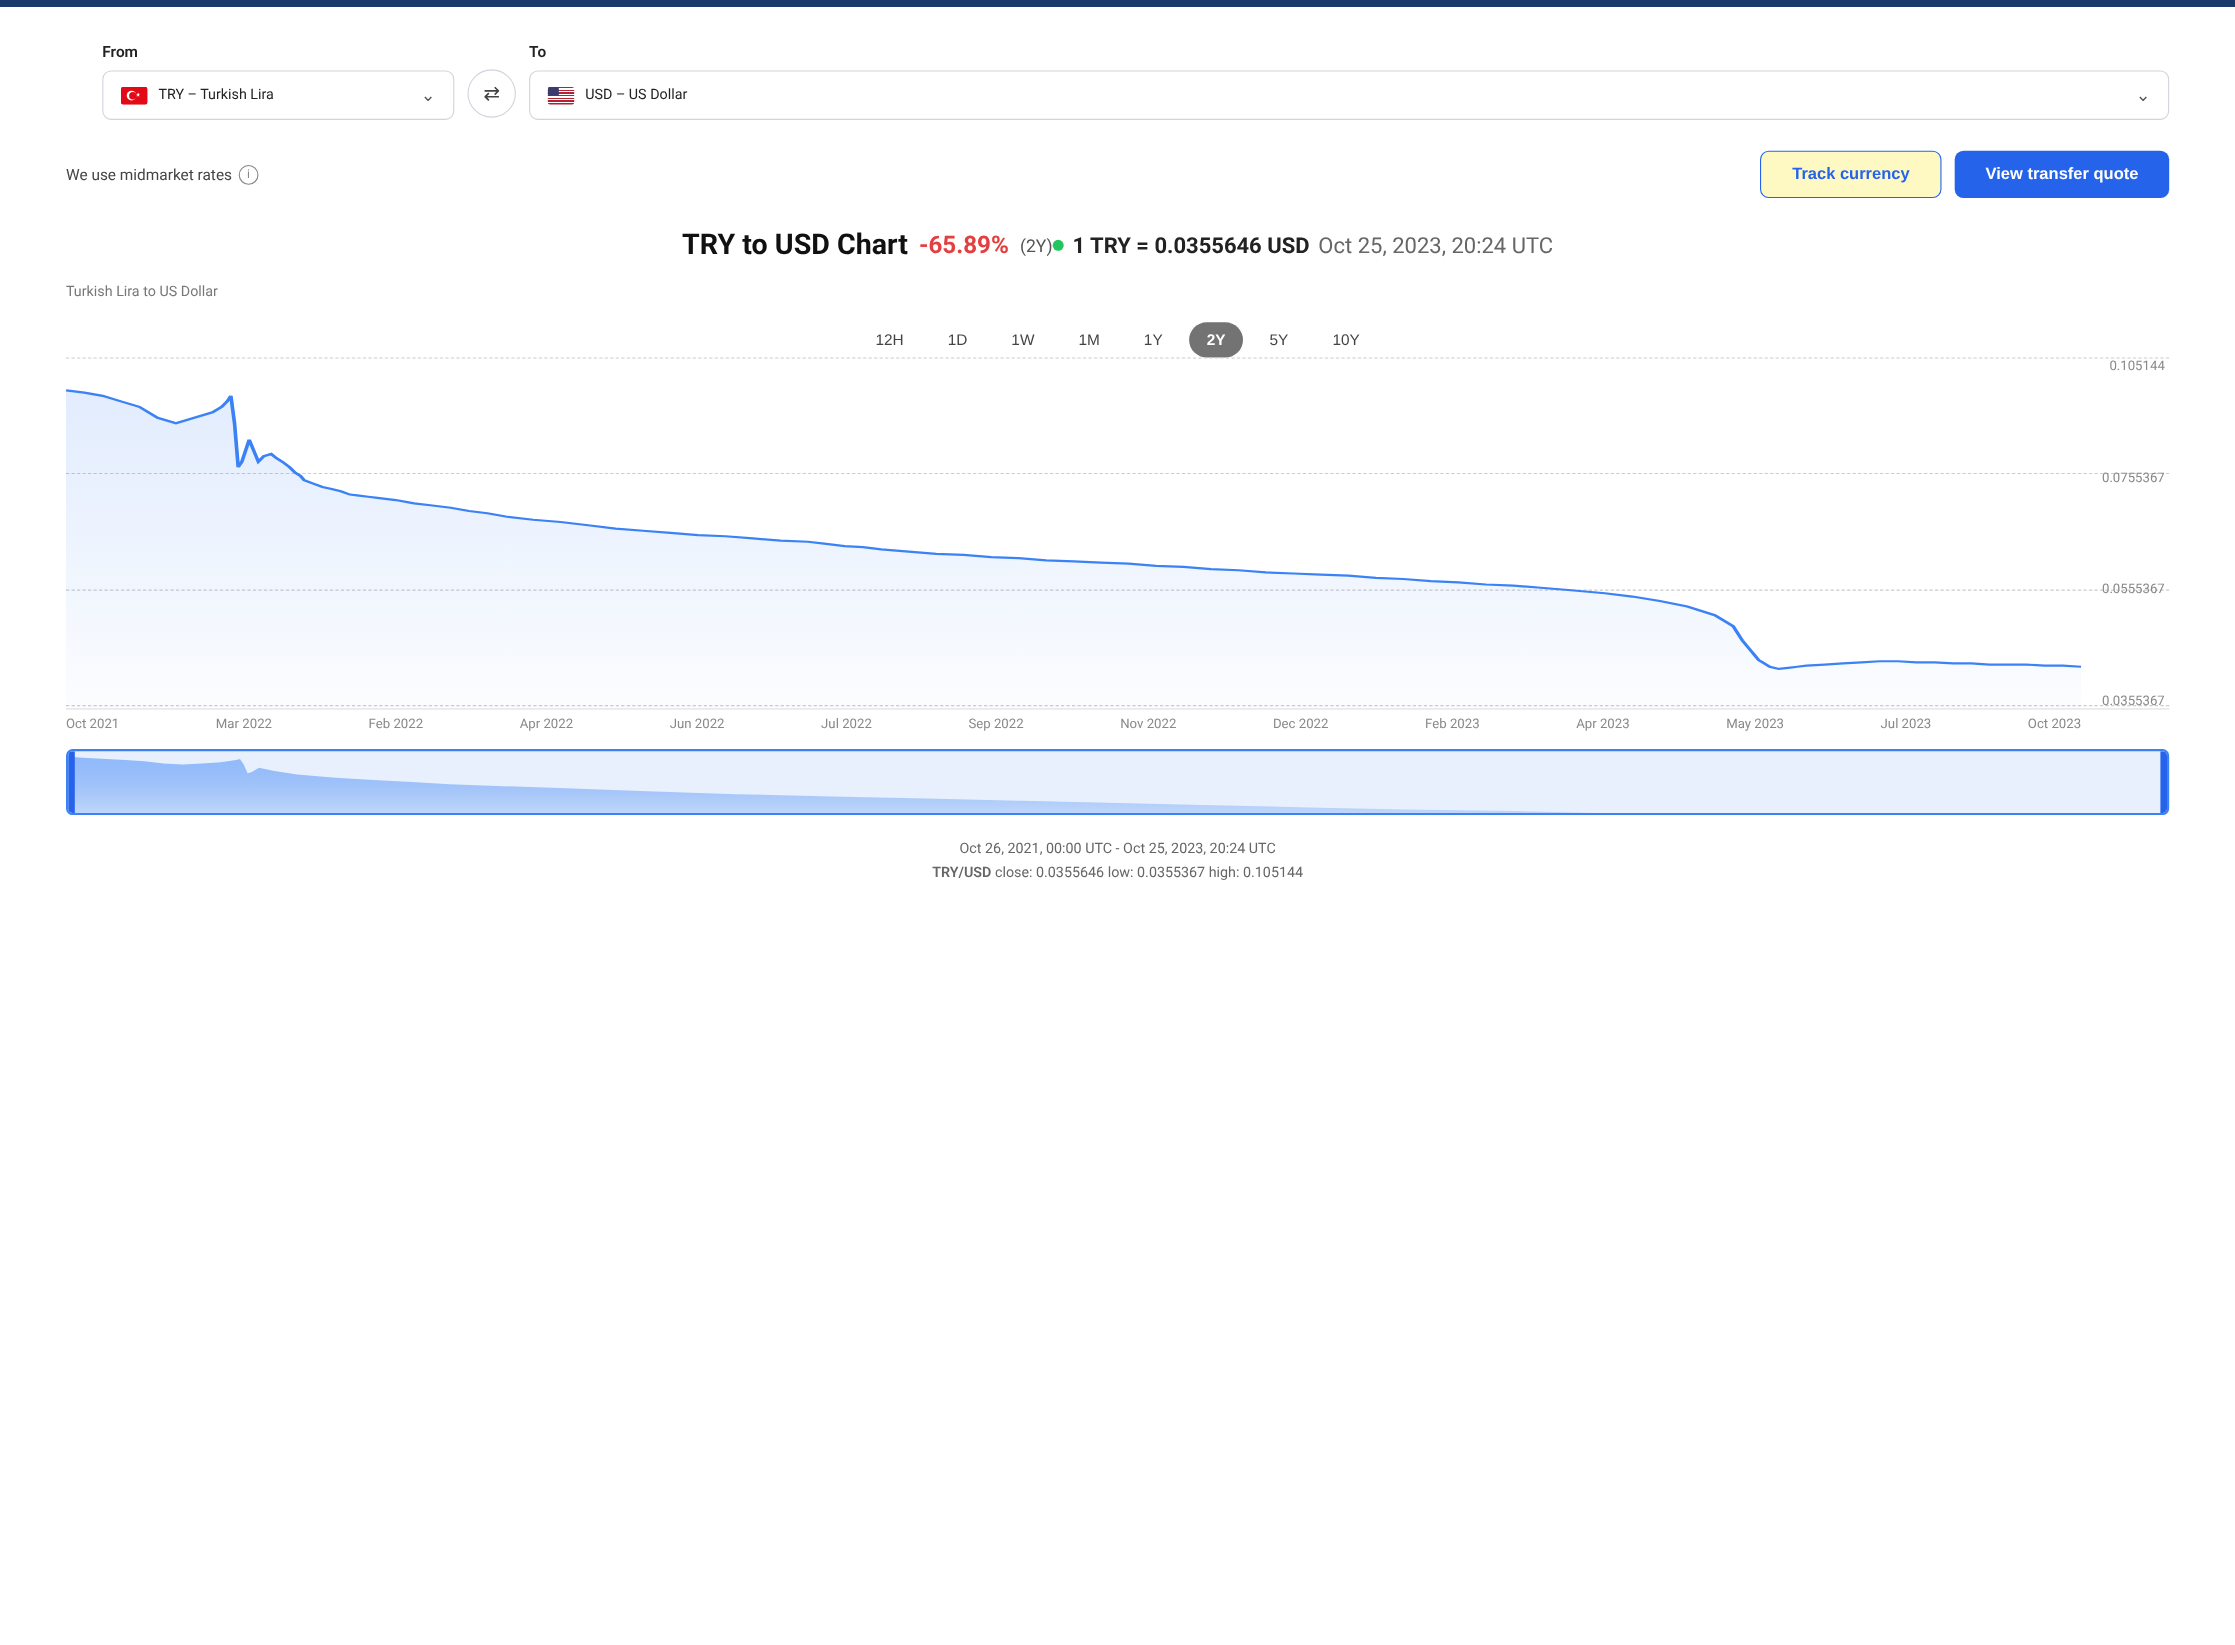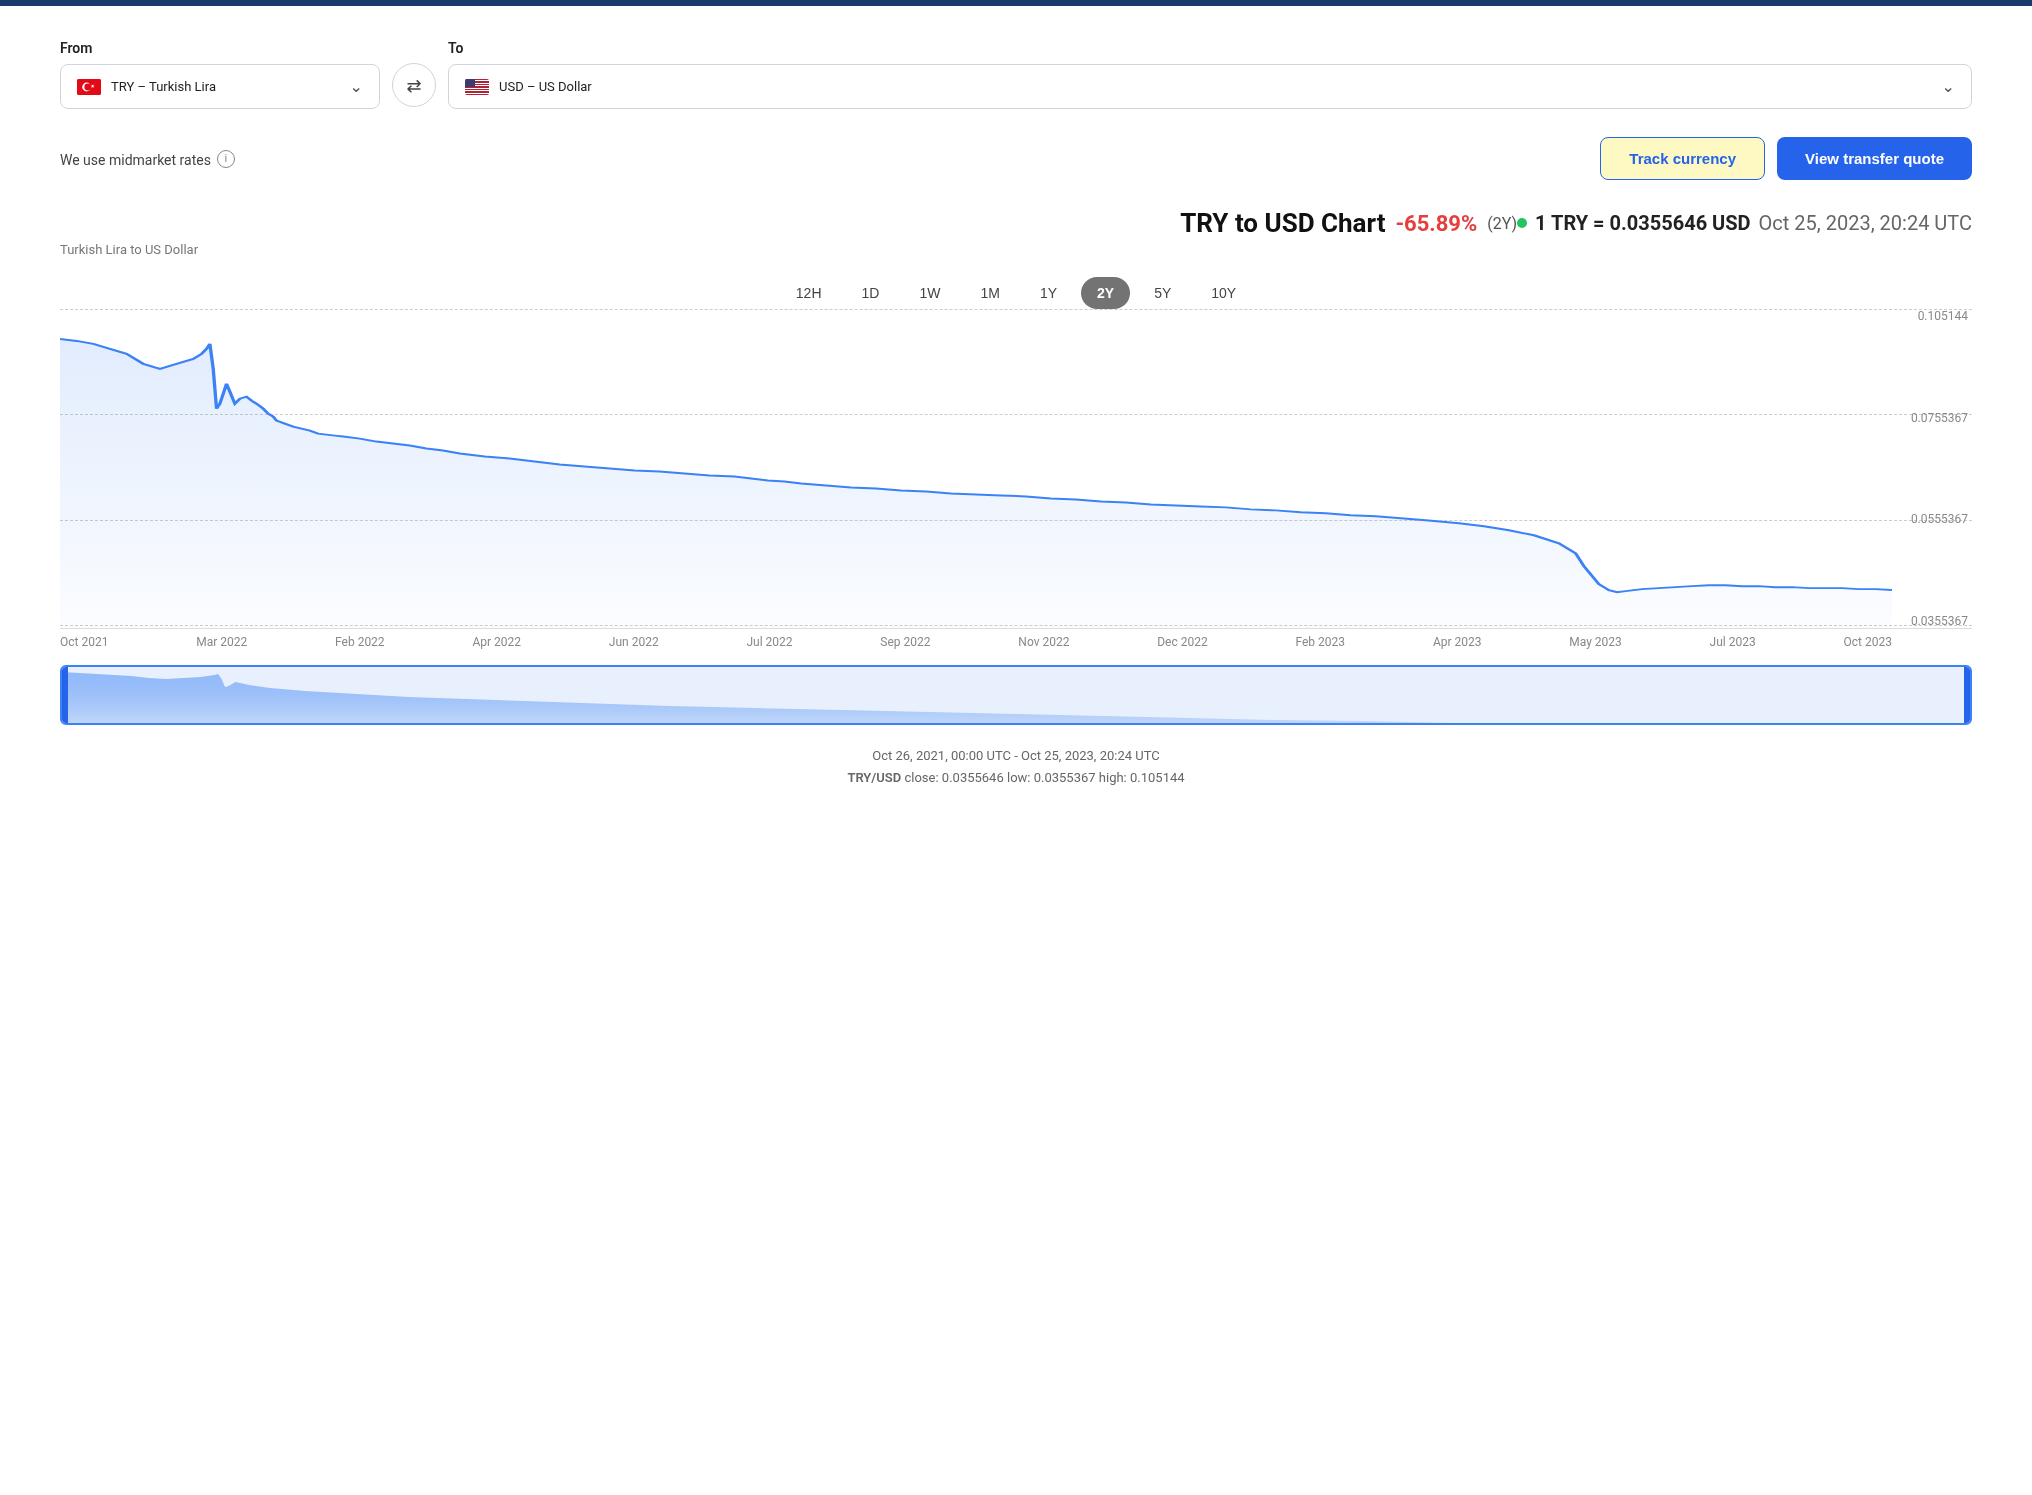--- a/index.html
+++ b/index.html
@@ -14,20 +14,21 @@
       height: 6px;
       background: #1a3a6b;
       position: fixed;
       top: 0; left: 0; right: 0;
     }
     .currency-selectors {
       display: flex;
       align-items: flex-end;
       gap: 12px;
       margin-bottom: 28px;
+      margin-left: 33px;
     }
     .selector-group {
       display: flex;
       flex-direction: column;
       gap: 8px;
     }
     .selector-label {
       font-size: 14px;
       font-weight: 600;
       color: #222;
@@ -133,22 +134,22 @@
       font-size: 15px;
       font-weight: 600;
       cursor: pointer;
     }
     .chart-header {
       margin-bottom: 8px;
     }
     .chart-title-row {
       display: flex;
       align-items: center;
-      justify-content: flex-end;
-      margin-bottom: 4px;
+      justify-content: center;
+      margin-bottom: 20px;
     }
     .chart-title {
       font-size: 26px;
       font-weight: 700;
       color: #111;
       display: flex;
       align-items: center;
       gap: 10px;
     }
     .chart-change {

